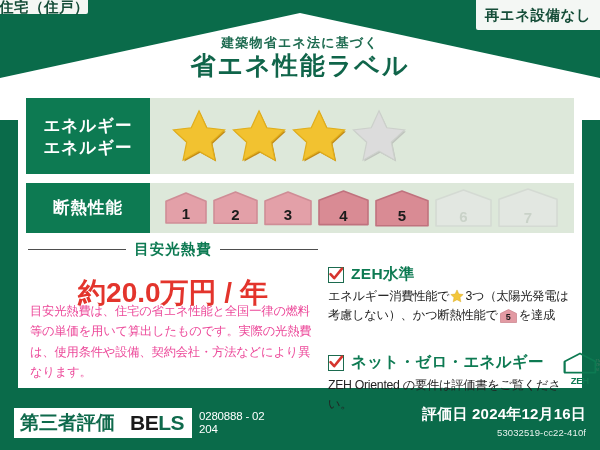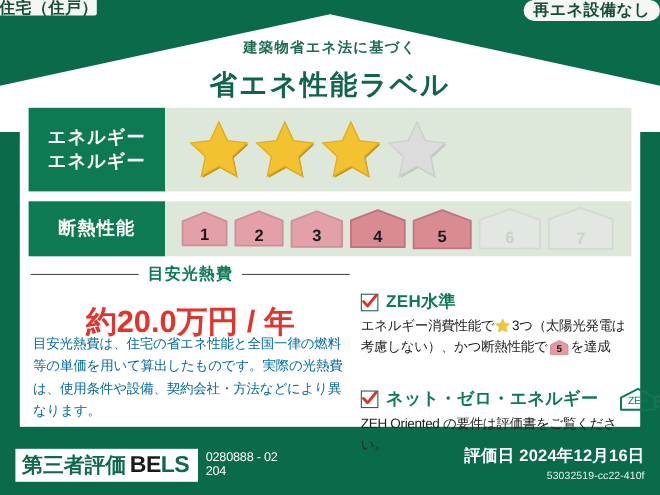--- a/index.html
+++ b/index.html
@@ -48,23 +48,22 @@
   }
   .corner-tag.left {
     left: 0;
     width: 88px;
     height: 14px;
     border-bottom-right-radius: 2px;
   }
   .corner-tag.right {
     right: 0;
     width: 124px;
-    height: 19px;
+    height: 30px;
     border-bottom-left-radius: 2px;
-    border-radius: 13px;
   }
 
   
   .title-block {
     position: absolute;
     left: 0;
     top: 36px;
     width: 600px;
     text-align: center;
     color: #15604a;
@@ -75,21 +74,21 @@
     font-weight: bold;
     letter-spacing: 1.2px;
     line-height: 1.1;
     color: #1d6b50;
   }
   .title-main {
     font-size: 25px;
     font-weight: bold;
     letter-spacing: 2px;
     line-height: 1.2;
-    margin-top: 12px;
+    margin-top: 0;
     color: #10654a;
   }
 
   
   .body-panel {
     position: absolute;
     left: 18px;
     top: 88px;
     width: 564px;
     height: 300px;
@@ -213,22 +212,23 @@
     white-space: nowrap;
   }
 
   .cost-note {
     position: absolute;
     left: 12px;
     top: 214px;
     width: 292px;
     font-size: 12.3px;
     line-height: 1.65;
-    color: #0369a1;
+    color: #ec4899;
     letter-spacing: -0.2px;
+    font-family: Liberation Mono, monospace;
   }
 
   
   .claims {
     position: absolute;
     left: 310px;
     top: 150px;
     width: 246px;
   }
   .claim { margin-bottom: 8px; }
@@ -293,21 +293,21 @@
     left: 14px;
     bottom: 12px;
     display: flex;
     align-items: center;
     z-index: 3;
   }
   .bels-plate {
     background: #ffffff;
     display: flex;
     align-items: center;
-    gap: 3px;
+    gap: 15px;
     padding: 3px 8px 3px 6px;
     height: 30px;
     box-sizing: border-box;
   }
   .bels-jp {
     font-size: 19px;
     font-weight: bold;
     color: #0f6a4c;
     letter-spacing: 0px;
     white-space: nowrap;
@@ -483,21 +483,21 @@
             </svg>
           </span>
           <span class="claim-title">ネット・ゼロ・エネルギー</span>
           <span class="zeh-dash"></span>
           <span class="zeh-mark">
             <span style="position:relative;display:inline-block;width:34px;height:22px;">
               <svg width="34" height="22" viewBox="0 0 46 30" style="position:absolute;left:0;top:0">
                 <path d="M23 2 L44 13 L44 28 L2 28 L2 13 Z" fill="none" stroke="#0d7a52" stroke-width="2.4" stroke-linejoin="round"></path>
                 <path d="M2 13 L2 28" stroke="#0d7a52" stroke-width="2.4"></path>
               </svg>
-              <span style="position:absolute;left:0;top:0;width:34px;height:22px;display:flex;align-items:center;justify-content:center;font-size:9.5px;font-weight:normal;color:#0d7a52;padding-top:3px;box-sizing:border-box;letter-spacing:-0.3px">ZEH</span>
+              <span style="position:absolute;left:0;top:16px;width:34px;height:22px;display:flex;align-items:center;justify-content:center;font-size:9.5px;font-weight:bold;color:#0d7a52;padding-top:3px;box-sizing:border-box;letter-spacing:-0.3px">ZEH</span>
             </span>
             <span class="zeh-tm">
               <span style="display:block">TM</span>
               <span style="display:block">ZEH-M</span>
             </span>
           </span>
         </div>
         <div class="claim-body">ZEH Oriented の要件は評価書をご覧ください。</div>
       </div>
 

